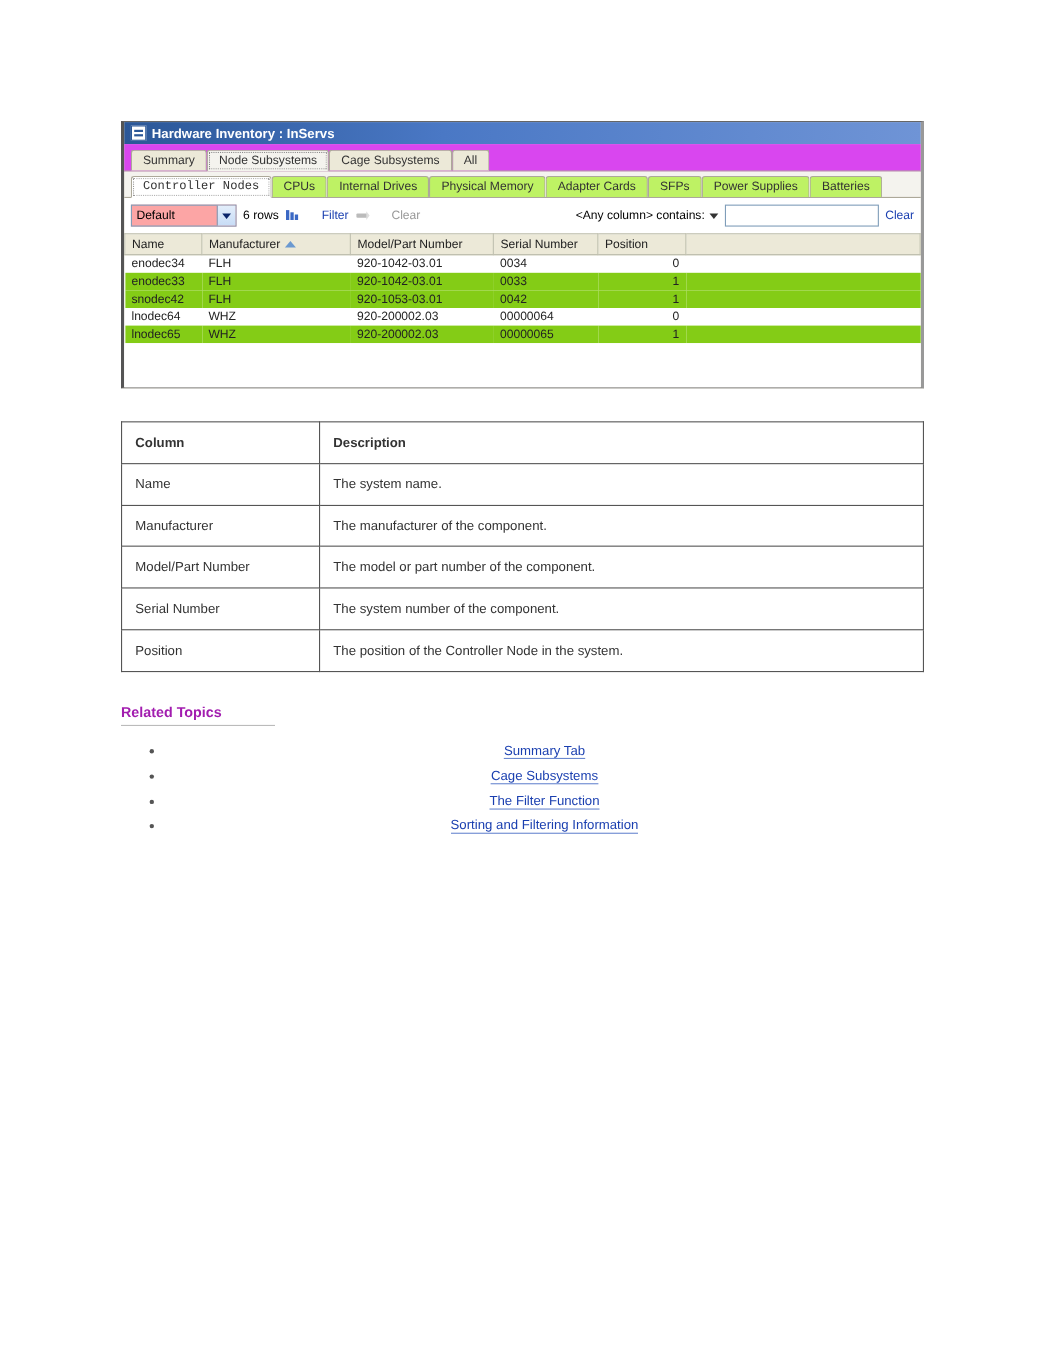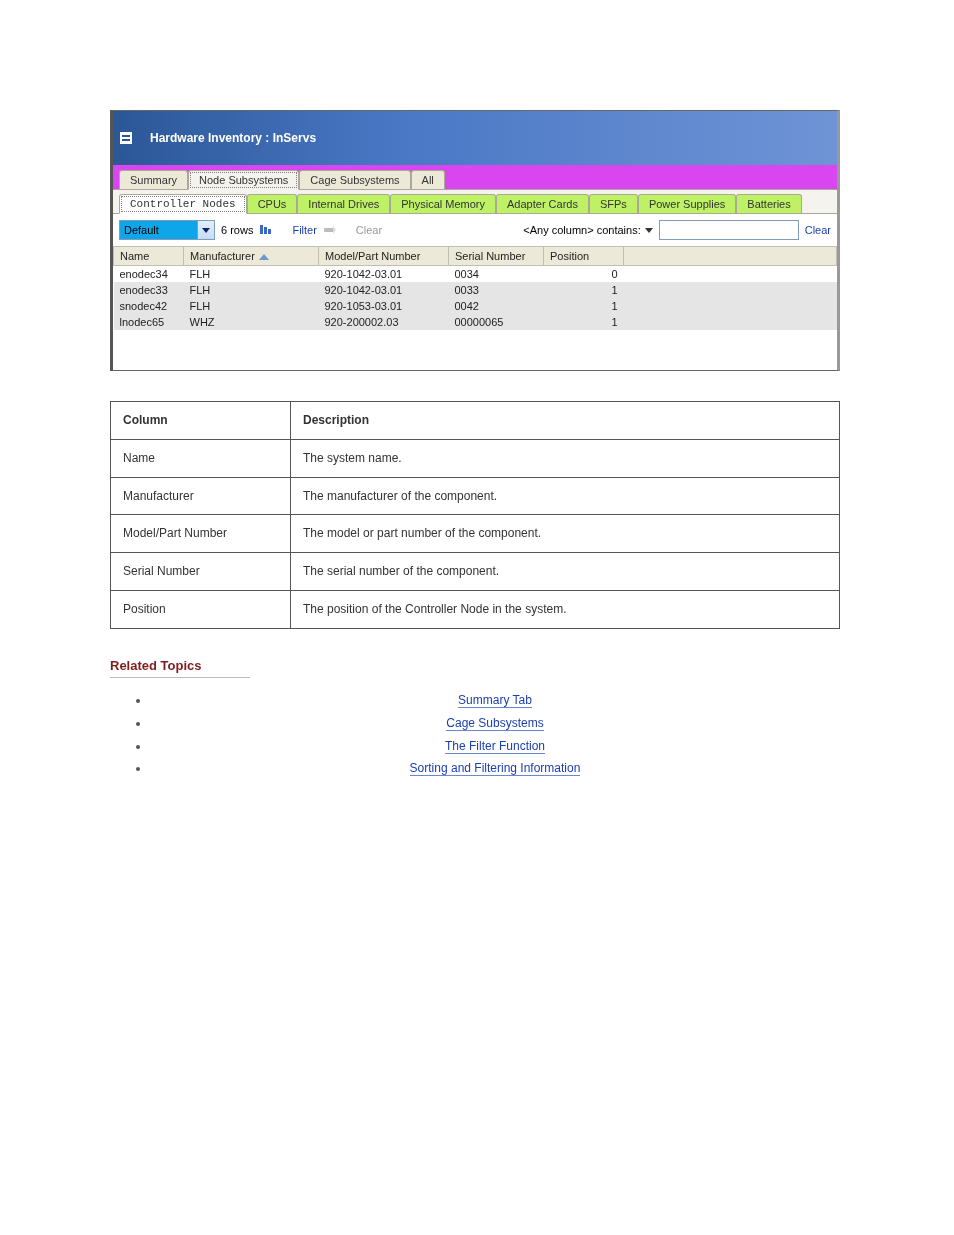--- a/index.html
+++ b/index.html
@@ -18,24 +18,24 @@
     border: 1px solid #666;
     border-left: 3px solid #555;
     border-right: 3px solid #999;
     background: #ece9d8;
   }
   .titlebar {
     background: linear-gradient(to right, #2b5797 0%, #4a78c5 40%, #6f94d6 100%);
     color: #fff;
     font-weight: bold;
     font-size: 12px;
-    padding: 20px 6px;
+    padding: 3px 6px;
     display: flex;
     align-items: center;
-    gap: 17px;
+    gap: 5px;
   }
   .titlebar .win-icon {
     width: 14px; height: 14px;
     display: inline-block;
     background: #fff;
     border: 1px solid #2b5797;
     position: relative;
   }
   .titlebar .win-icon::before,
   .titlebar .win-icon::after {
@@ -90,21 +90,21 @@
   }
   .toolbar {
     display: flex;
     align-items: center;
     padding: 6px;
     gap: 6px;
     background: #fff;
   }
   .select-box {
     border: 1px solid #7f9db9;
-    background: #0ea5e9;
+    background: #fca5a5;
     height: 20px;
     display: inline-flex;
     align-items: center;
     width: 96px;
   }
   .select-box .sel-text { flex: 1; padding: 0 4px; }
   .select-box .sel-arrow {
     width: 17px; height: 18px;
     background: linear-gradient(#e3eefb,#c7dcf6);
     border-left: 1px solid #7f9db9;
@@ -143,21 +143,21 @@
   }
   .grid thead th .sort-tri {
     display:inline-block; margin-left:4px;
     width:0;height:0;border-left:5px solid transparent;border-right:5px solid transparent;border-bottom:6px solid #6b99d0;
   }
   .grid tbody td {
     padding: 2px 6px;
     font-size: 11px;
     color: #222;
   }
-  .grid tbody tr.alt td { background:#e5e5e5; }
+  .grid tbody tr.alt td { background:#84cc16; }
   .col-name { width: 70px; }
   .col-mfr  { width: 135px; }
   .col-model{ width: 130px; }
   .col-sn   { width: 95px; }
   .col-pos  { width: 80px; text-align:right; }
   .col-rest { width: auto; }
   .grid-pad { height: 40px; background:#fff; }
 
   
   .doc-section {
@@ -181,21 +181,21 @@
     color: #333;
   }
   table.desc-table th {
     background: #fff;
     font-weight: bold;
     color: #333;
   }
   .related-title {
     font-weight: bold;
     font-size: 13px;
-    color: #7f1d1d;
+    color: #a21caf;
     border-bottom: 1px solid #bbb;
     padding-bottom: 2px;
     width: 140px;
     margin-bottom: 14px;
   }
   ul.related { list-style: disc; padding-left: 40px; margin:0;text-align:center; }
   ul.related li { margin: 6px 0; }
   ul.related a {
     color: #1a3fb0;
     text-decoration: none;
@@ -307,20 +307,28 @@
               <td></td>
             </tr>
             <tr class="alt">
               <td>snodec42</td>
               <td>FLH</td>
               <td>920-1053-03.01</td>
               <td>0042</td>
               <td class="col-pos">1</td>
               <td></td>
             </tr>
+            <tr>
+              <td>lnodec64</td>
+              <td>WHZ</td>
+              <td>920-200002.03</td>
+              <td>00000064</td>
+              <td class="col-pos">0</td>
+              <td></td>
+            </tr>
             <tr class="alt">
               <td>lnodec65</td>
               <td>WHZ</td>
               <td>920-200002.03</td>
               <td>00000065</td>
               <td class="col-pos">1</td>
               <td></td>
             </tr>
           </tbody>
       </table>
@@ -344,21 +352,21 @@
           <tr>
             <td>Manufacturer</td>
             <td>The manufacturer of the component.</td>
           </tr>
           <tr>
             <td>Model/Part Number</td>
             <td>The model or part number of the component.</td>
           </tr>
           <tr>
             <td>Serial Number</td>
-            <td>The serial number of the component.</td>
+            <td>The system number of the component.</td>
           </tr>
           <tr>
             <td>Position</td>
             <td>The position of the Controller Node in the system.</td>
           </tr>
         </tbody>
     </table>
 
     <div class="related-title">Related Topics</div>
     <ul class="related" id="related-list">

